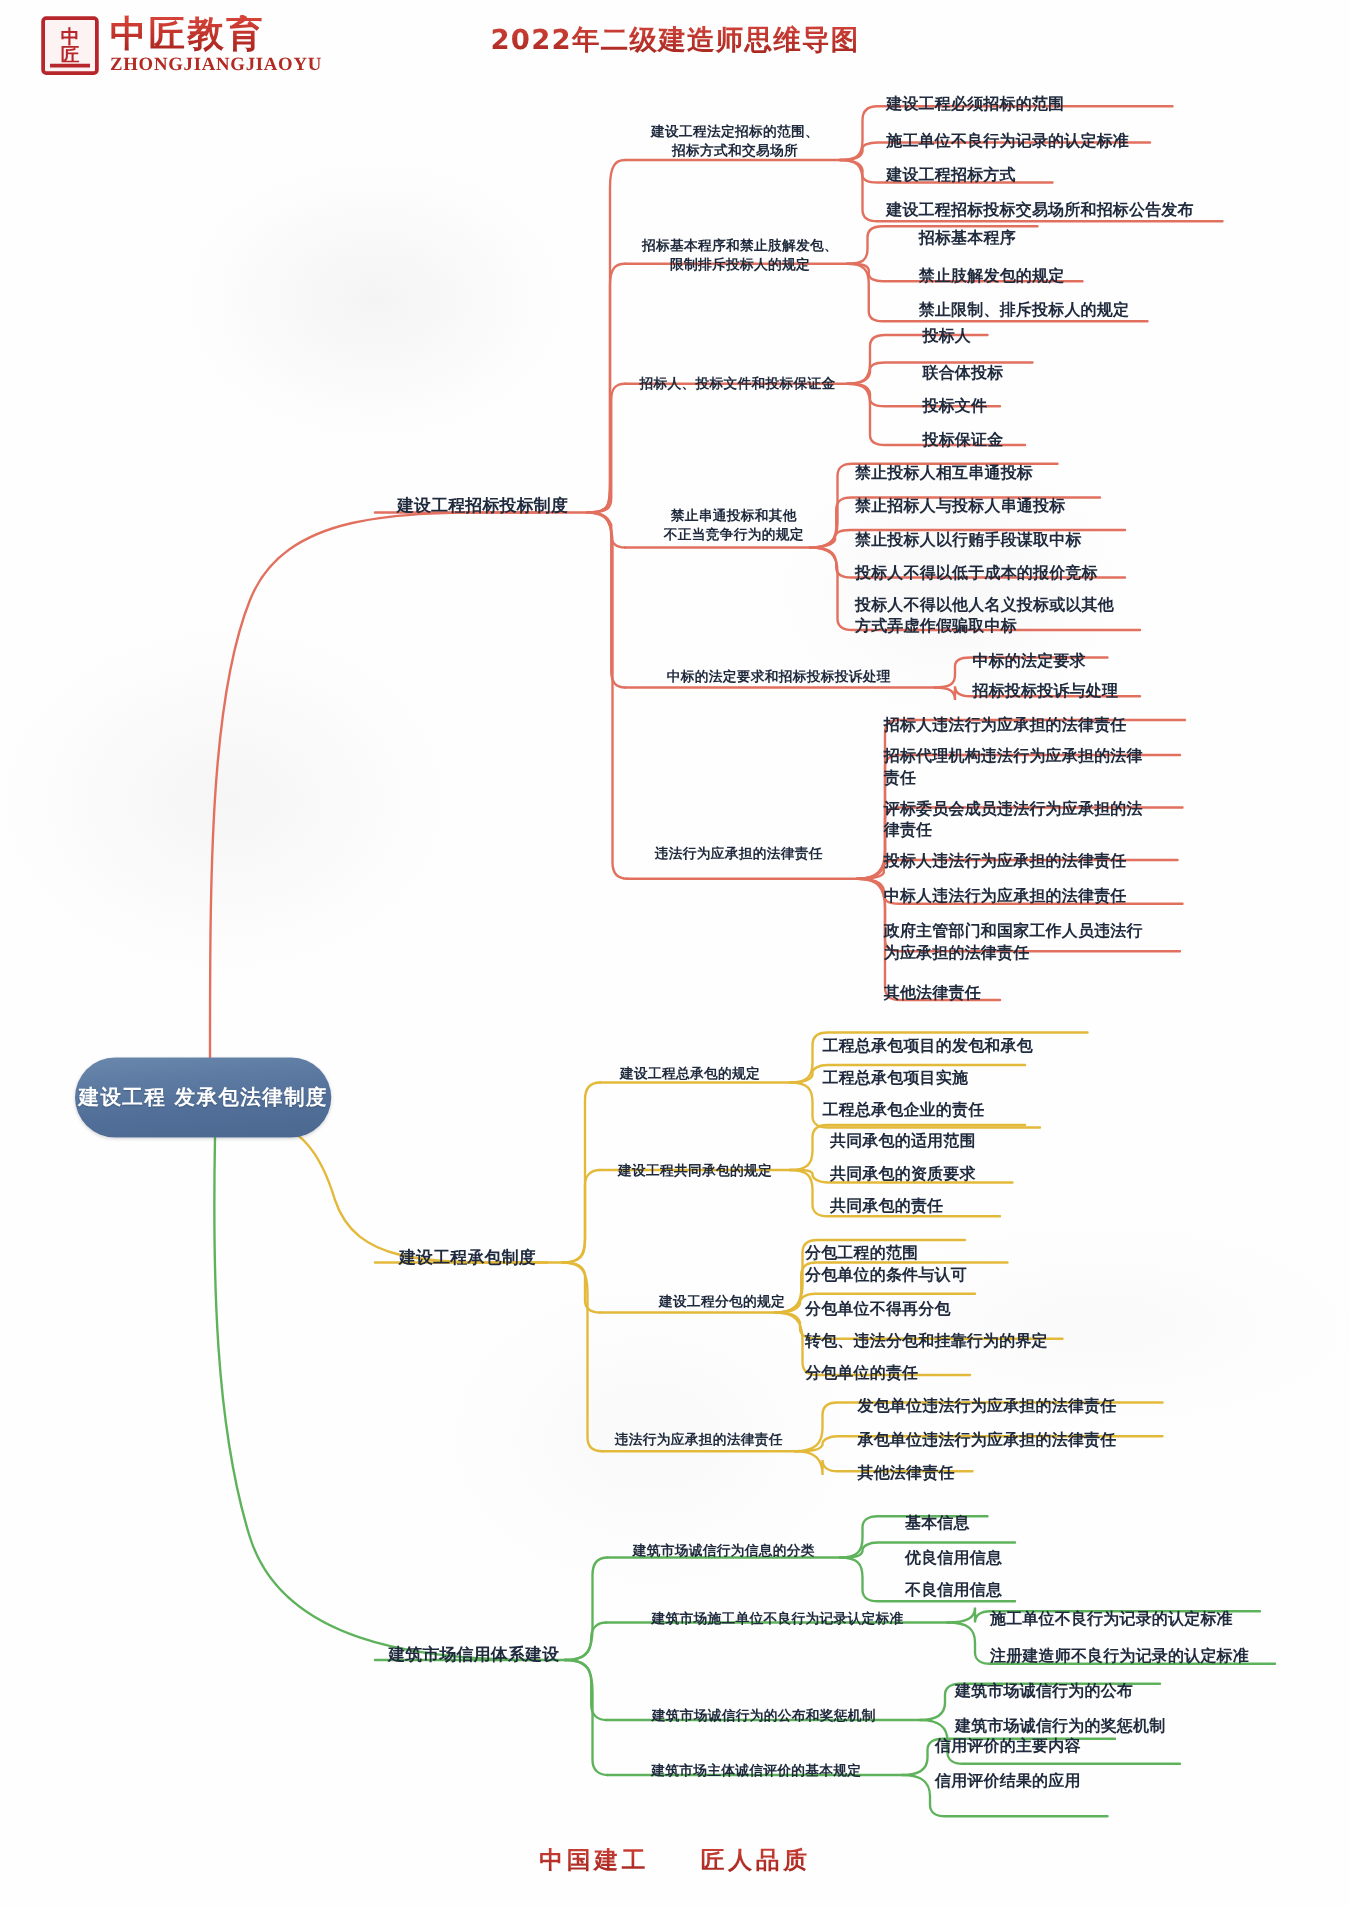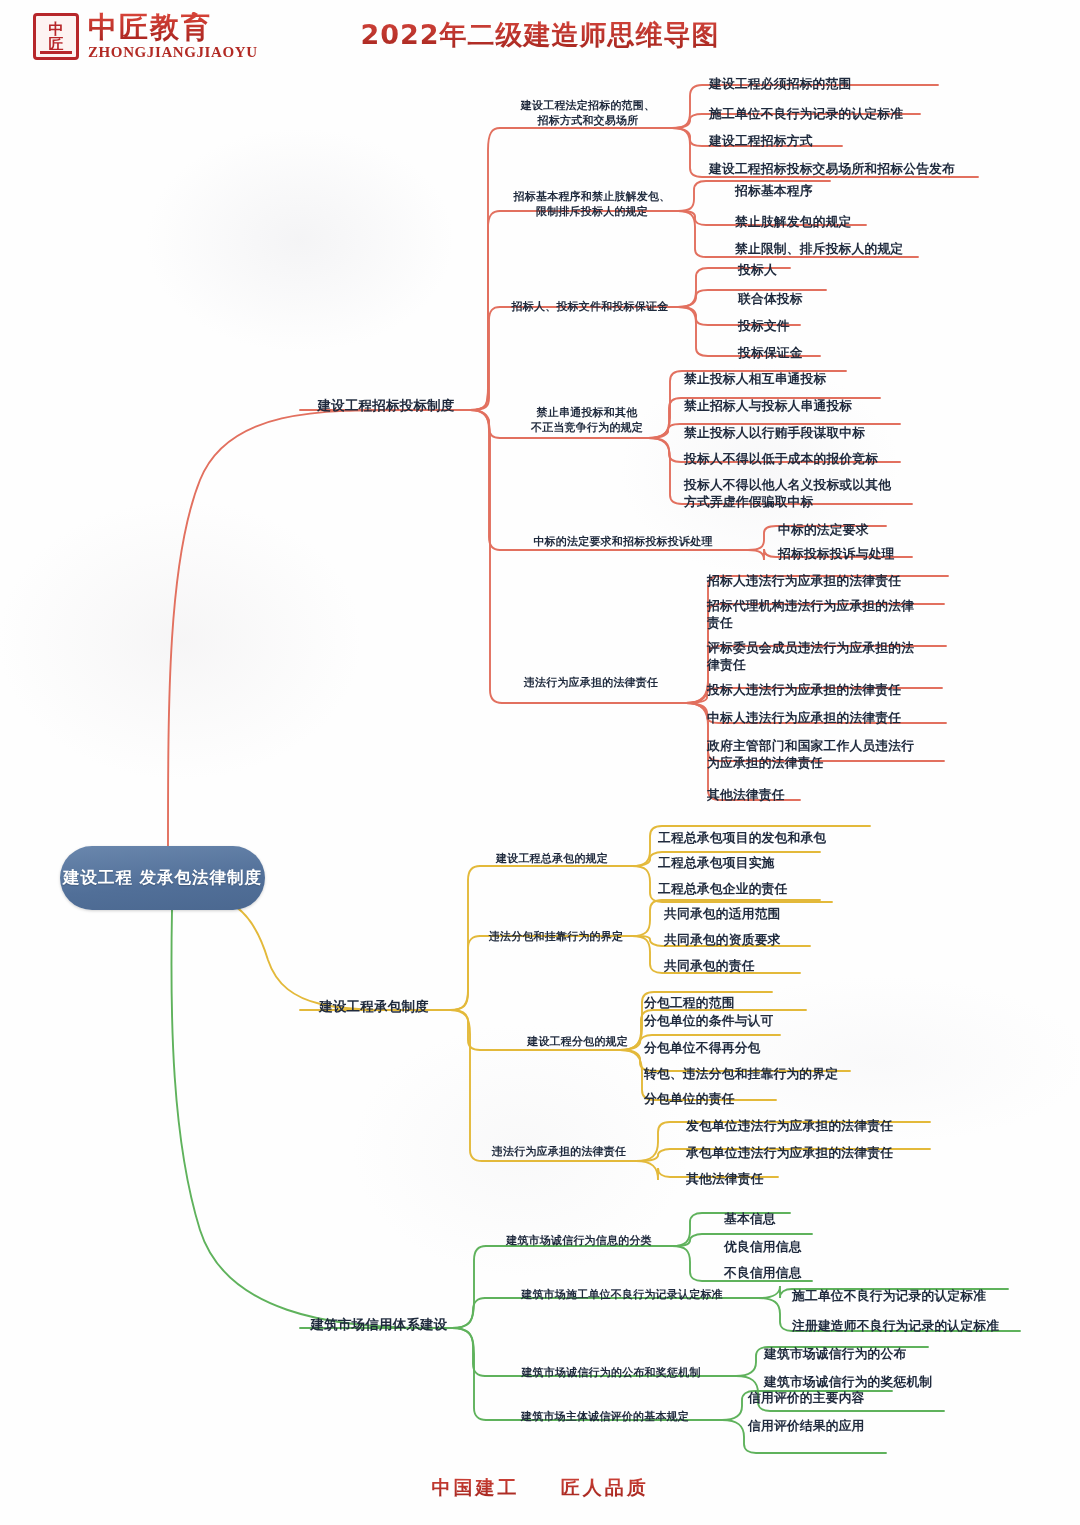--- a/index.html
+++ b/index.html
@@ -42,21 +42,21 @@
     color:#c0392b; font-family:"DejaVu Sans",sans-serif;
     background:linear-gradient(180deg,#d9453a 0%,#a8241f 100%);
     -webkit-background-clip:text; background-clip:text; color:transparent;
   }
   .logo-en{
     font-size:15px; font-weight:bold; letter-spacing:.6px; color:#b22a24;
     font-family:"Liberation Serif",serif; margin-top:2px;
   }
   #doc-title{
     position:absolute; left:0; right:0; top:17px; text-align:center;
-    font-size:27px; font-weight:bold; letter-spacing:1px;
+    font-size:22px; font-weight:bold; letter-spacing:1px;
     color:#c0392b; font-family:"DejaVu Sans",sans-serif;
     background:linear-gradient(180deg,#d4453c 0%,#a3241d 100%);
     -webkit-background-clip:text; background-clip:text; color:transparent;
   }
 
   
   #wires{ position:absolute; left:0; top:0; width:1080px; height:1525px; z-index:1; }
 
   
   #root-node{
@@ -277,21 +277,21 @@
 为应承担的法律责任</div>
 <div class="node leaf" style="left:707px; top:787px; width:250px;">其他法律责任</div>
 
 <div class="node lvl1" style="left:300px; top:998px; width:148px;">建设工程承包制度</div>
 
 <div class="node lvl2" style="left:472px; top:852px; width:160px;">建设工程总承包的规定</div>
 <div class="node leaf" style="left:658px; top:830px; width:250px;">工程总承包项目的发包和承包</div>
 <div class="node leaf" style="left:658px; top:855px; width:250px;">工程总承包项目实施</div>
 <div class="node leaf" style="left:658px; top:881px; width:250px;">工程总承包企业的责任</div>
 
-<div class="node lvl2" style="left:472px; top:930px; width:168px;">违法分包和挂靠行为的界定</div>
+<div class="node lvl2" style="left:472px; top:930px; width:168px;">建设工程共同承包的规定</div>
 <div class="node leaf" style="left:664px; top:906px; width:220px;">共同承包的适用范围</div>
 <div class="node leaf" style="left:664px; top:932px; width:220px;">共同承包的资质要求</div>
 <div class="node leaf" style="left:664px; top:958px; width:220px;">共同承包的责任</div>
 
 <div class="node lvl2" style="left:472px; top:1035px; width:156px;text-align:right;">建设工程分包的规定</div>
 <div class="node leaf" style="left:644px; top:995px; width:250px;">分包工程的范围</div>
 <div class="node leaf" style="left:644px; top:1013px; width:250px;">分包单位的条件与认可</div>
 <div class="node leaf" style="left:644px; top:1040px; width:250px;">分包单位不得再分包</div>
 <div class="node leaf" style="left:644px; top:1066px; width:250px;">转包、违法分包和挂靠行为的界定</div>
 <div class="node leaf" style="left:644px; top:1091px; width:250px;">分包单位的责任</div>

